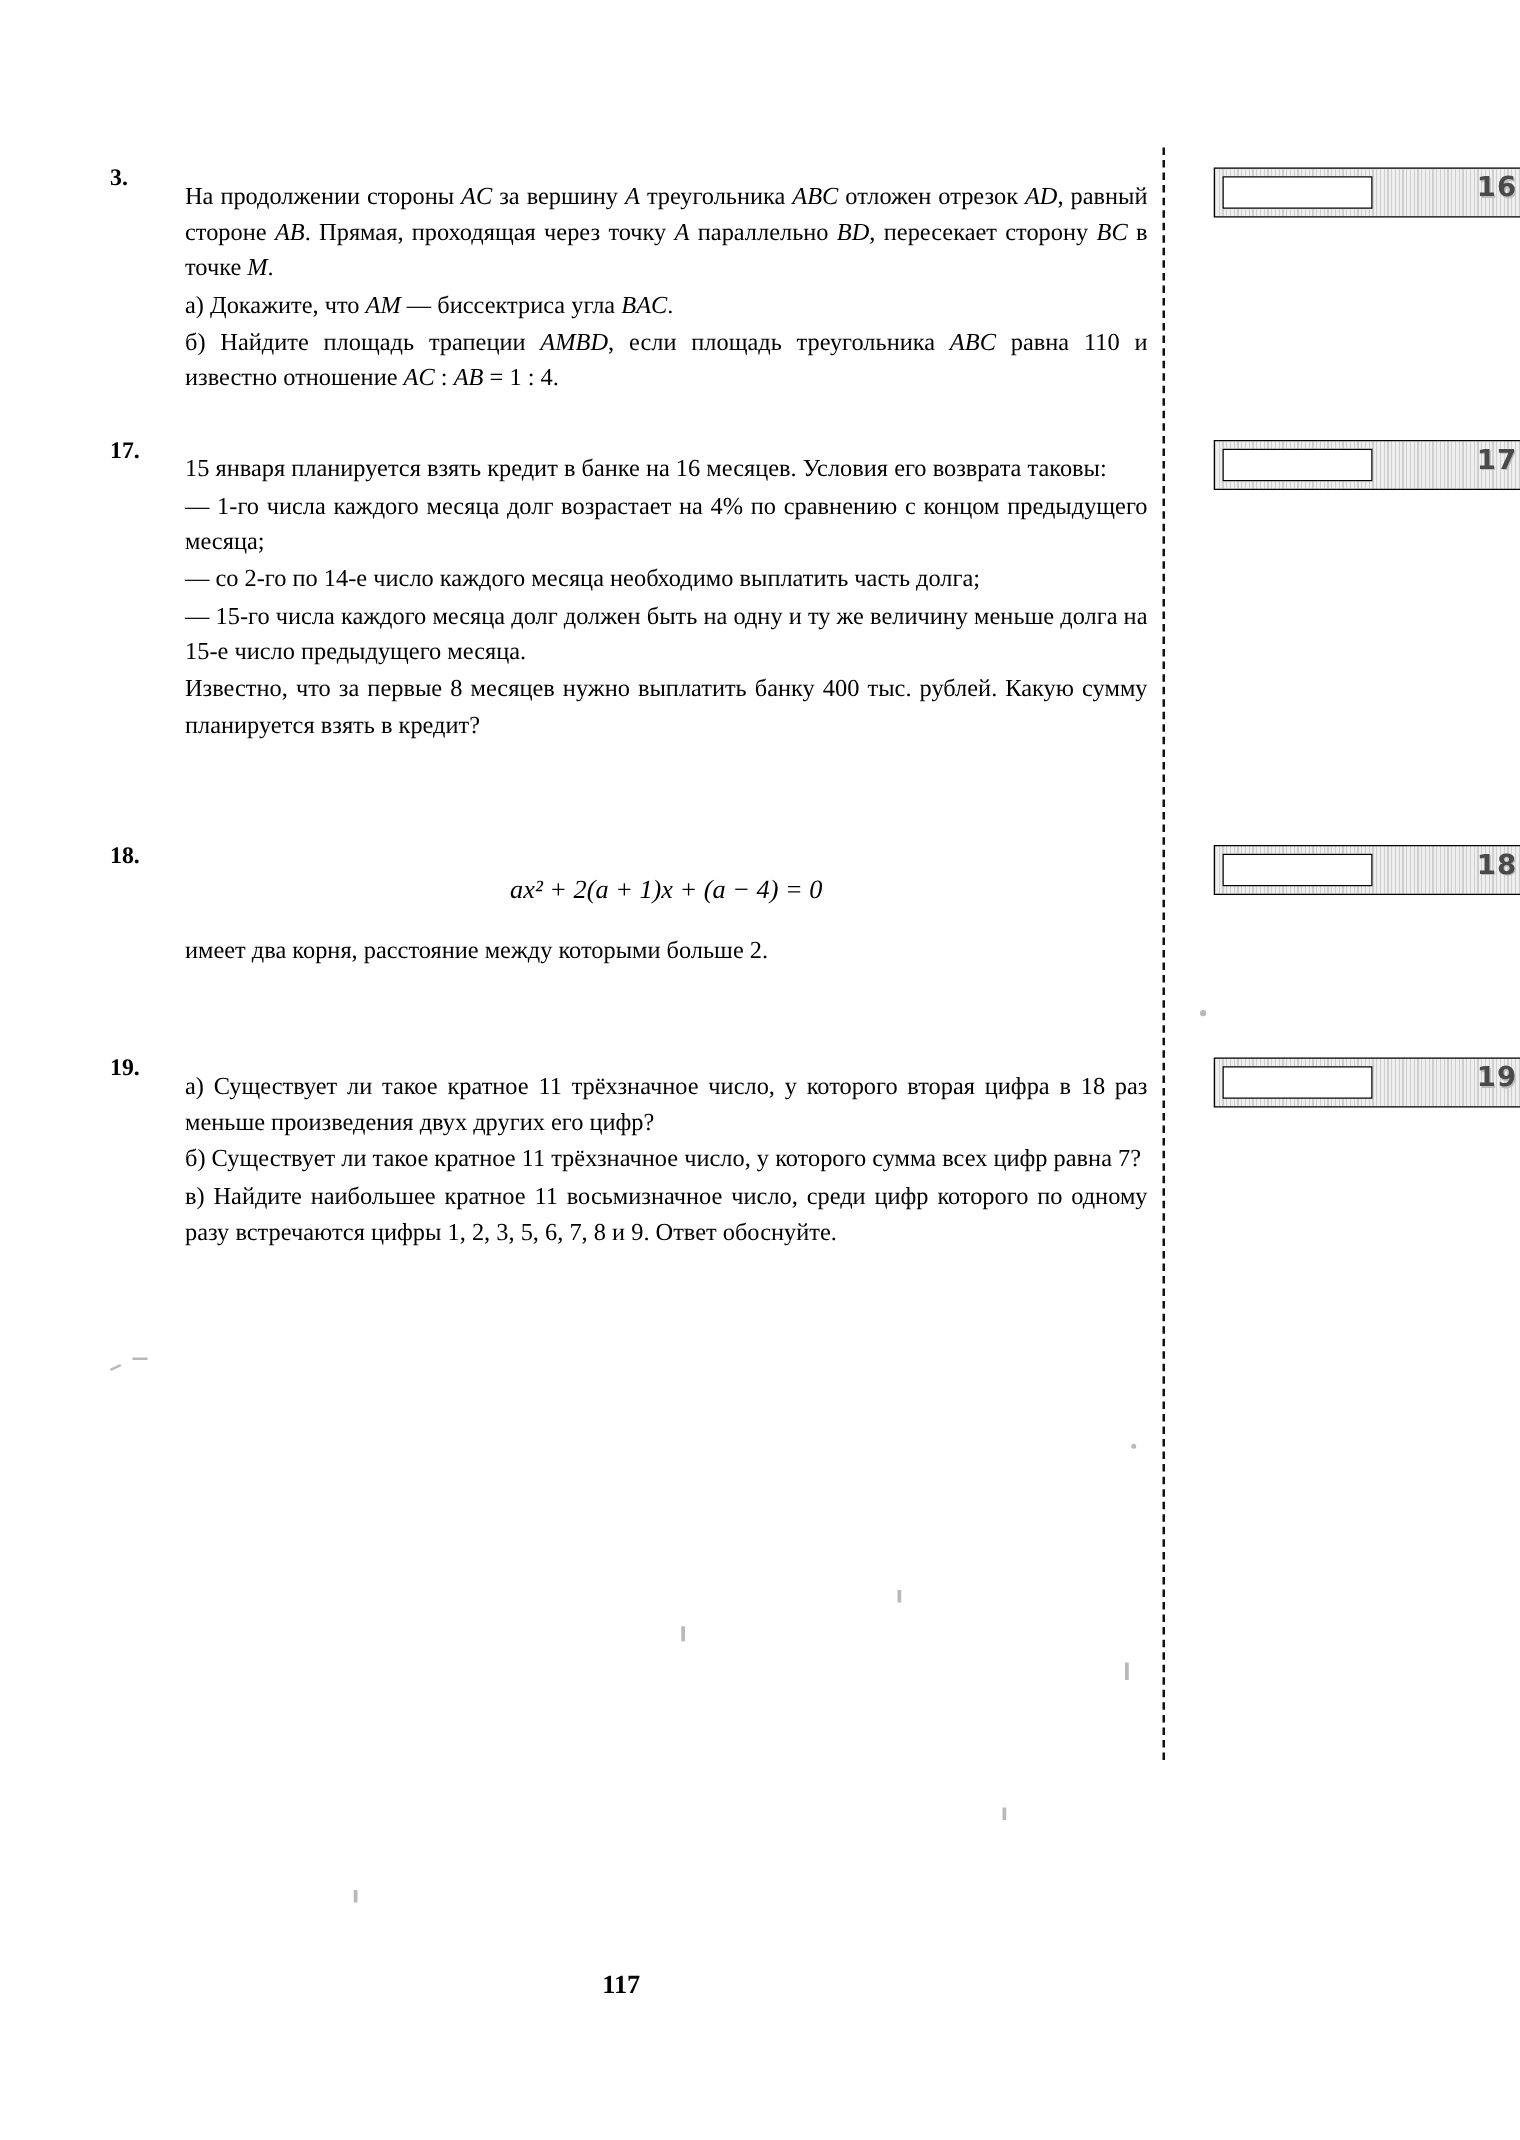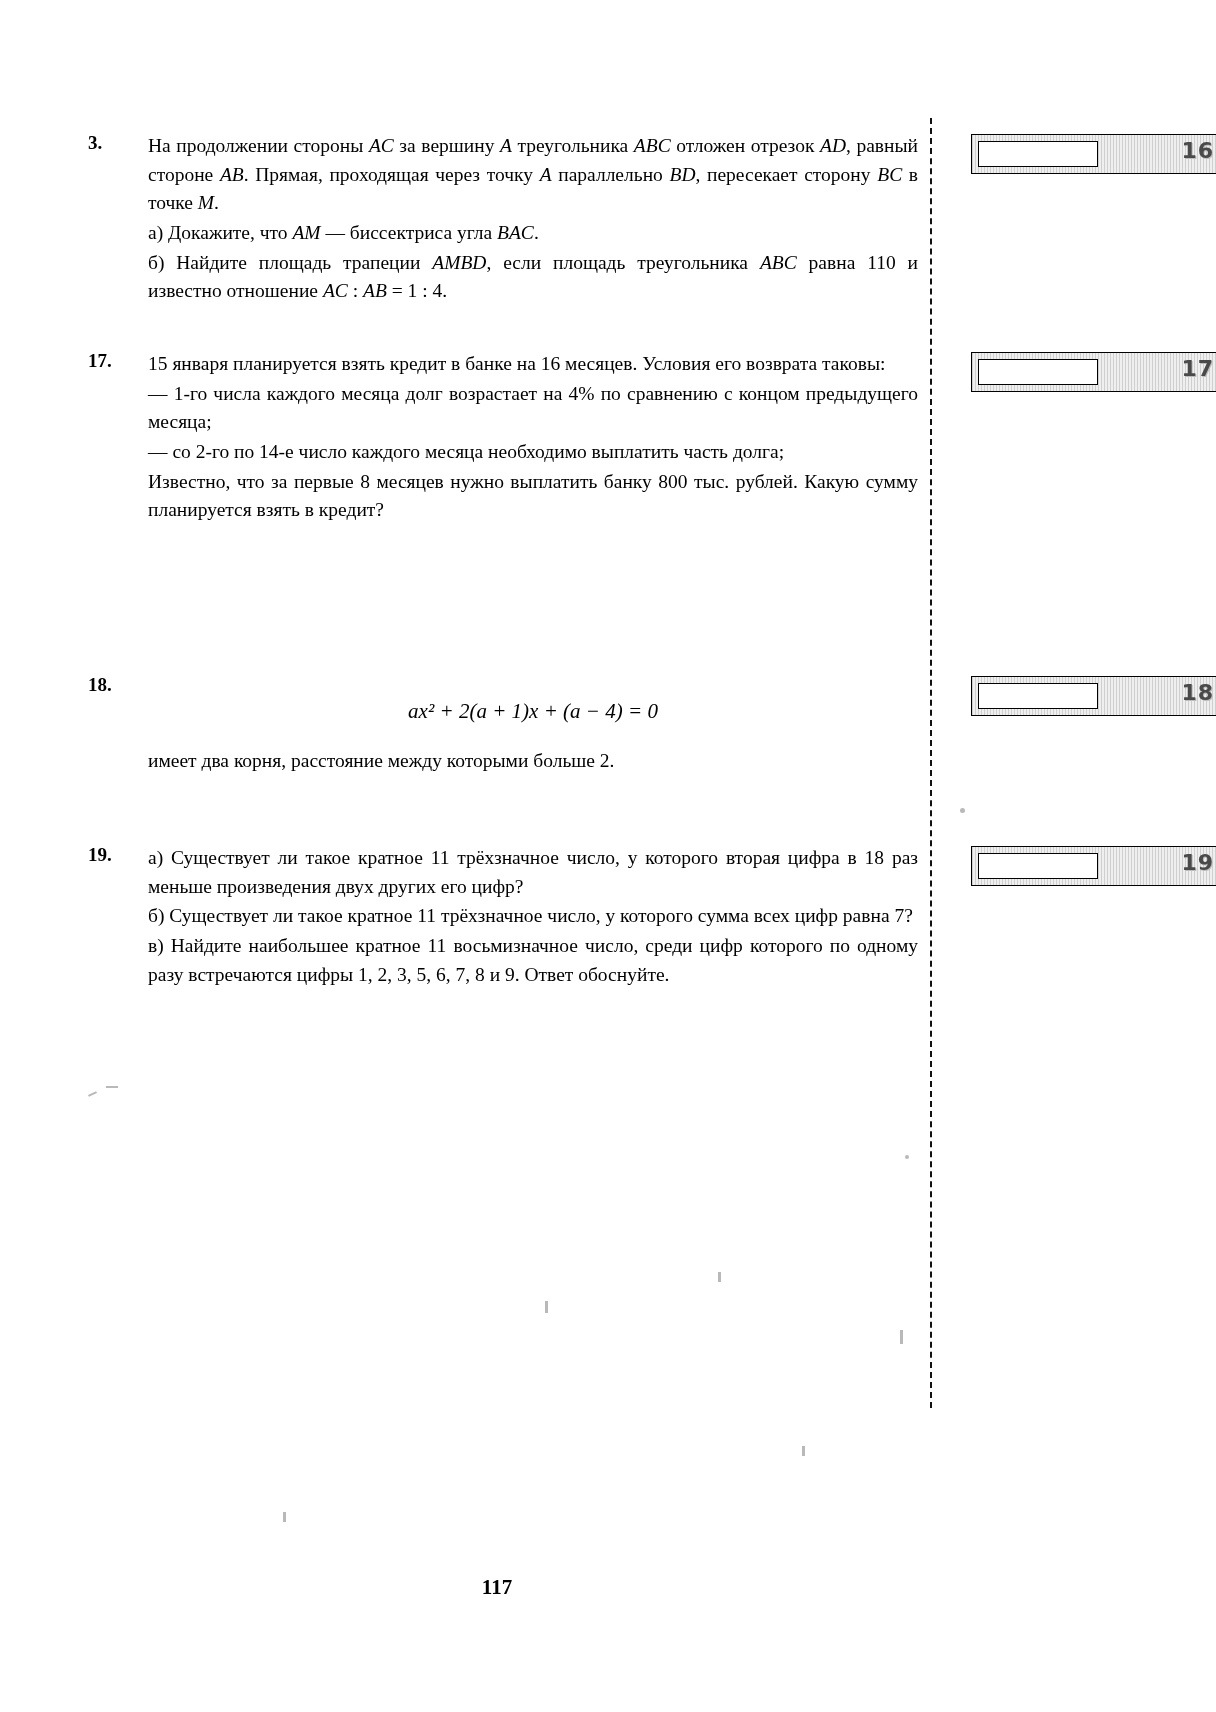--- a/index.html
+++ b/index.html
@@ -81,20 +81,21 @@
     font-weight: bold;
     font-size: 19px;
     font-family: "Liberation Serif", serif;
   }
   .ptext {
     margin-left: 60px;
     font-size: 19.5px;
     line-height: 1.47;
     text-align: justify;
     text-justify: inter-word;
+    margin-top: 12px;
   }
   .ptext p {
     margin: 0 0 0 0;
   }
   .ptext p + p {
     margin-top: 1px;
   }
   .formula {
     text-align: center;
     font-style: italic;
@@ -156,21 +157,22 @@
       <p>б) Найдите площадь трапеции <i>AMBD</i>, если площадь треугольника <i>ABC</i> равна 110 и известно отношение <i>AC</i> : <i>AB</i> = 1 : 4.</p>
     </div>
   </div>
 
   <div class="problem" style="top:350px;">
     <div class="pnum">17.</div>
     <div class="ptext">
       <p>15 января планируется взять кредит в банке на 16 месяцев. Условия его возврата таковы:</p>
       <p>— 1-го числа каждого месяца долг возрастает на 4% по сравнению с концом предыдущего месяца;</p>
       <p>— со 2-го по 14-е число каждого месяца необходимо выплатить часть долга;</p>
-      <p>Известно, что за первые 8 месяцев нужно выплатить банку 800 тыс. рублей. Какую сумму планируется взять в кредит?</p>
+      <p>— 15-го числа каждого месяца долг должен быть на одну и ту же величину меньше долга на 15-е число предыдущего месяца.</p>
+      <p>Известно, что за первые 8 месяцев нужно выплатить банку 400 тыс. рублей. Какую сумму планируется взять в кредит?</p>
     </div>
   </div>
 
   <div class="problem" style="top:674px;">
     <div class="pnum">18.</div>
     <div class="ptext">
       <div class="formula">ax² + 2(<i>a</i> + 1)<i>x</i> + (<i>a</i> − 4) = 0</div>
       <p style="text-align:left">имеет два корня, расстояние между которыми больше 2.</p>
     </div>
   </div>

